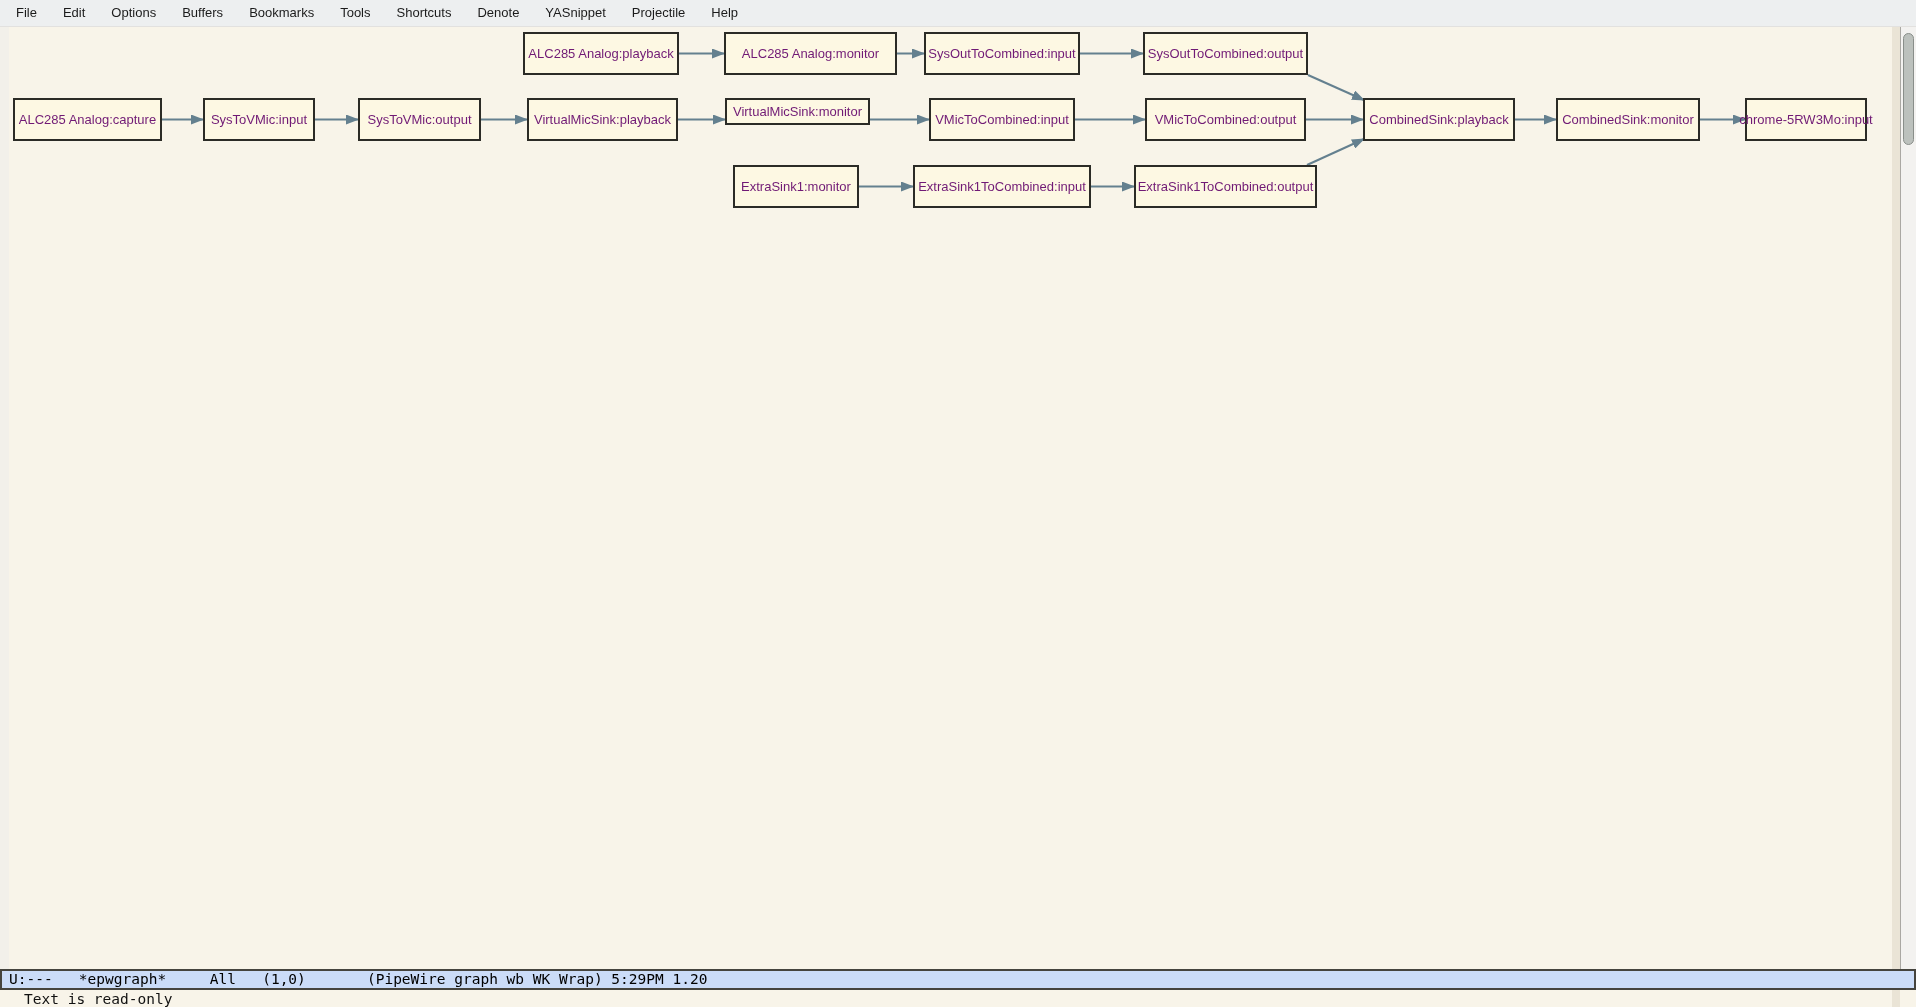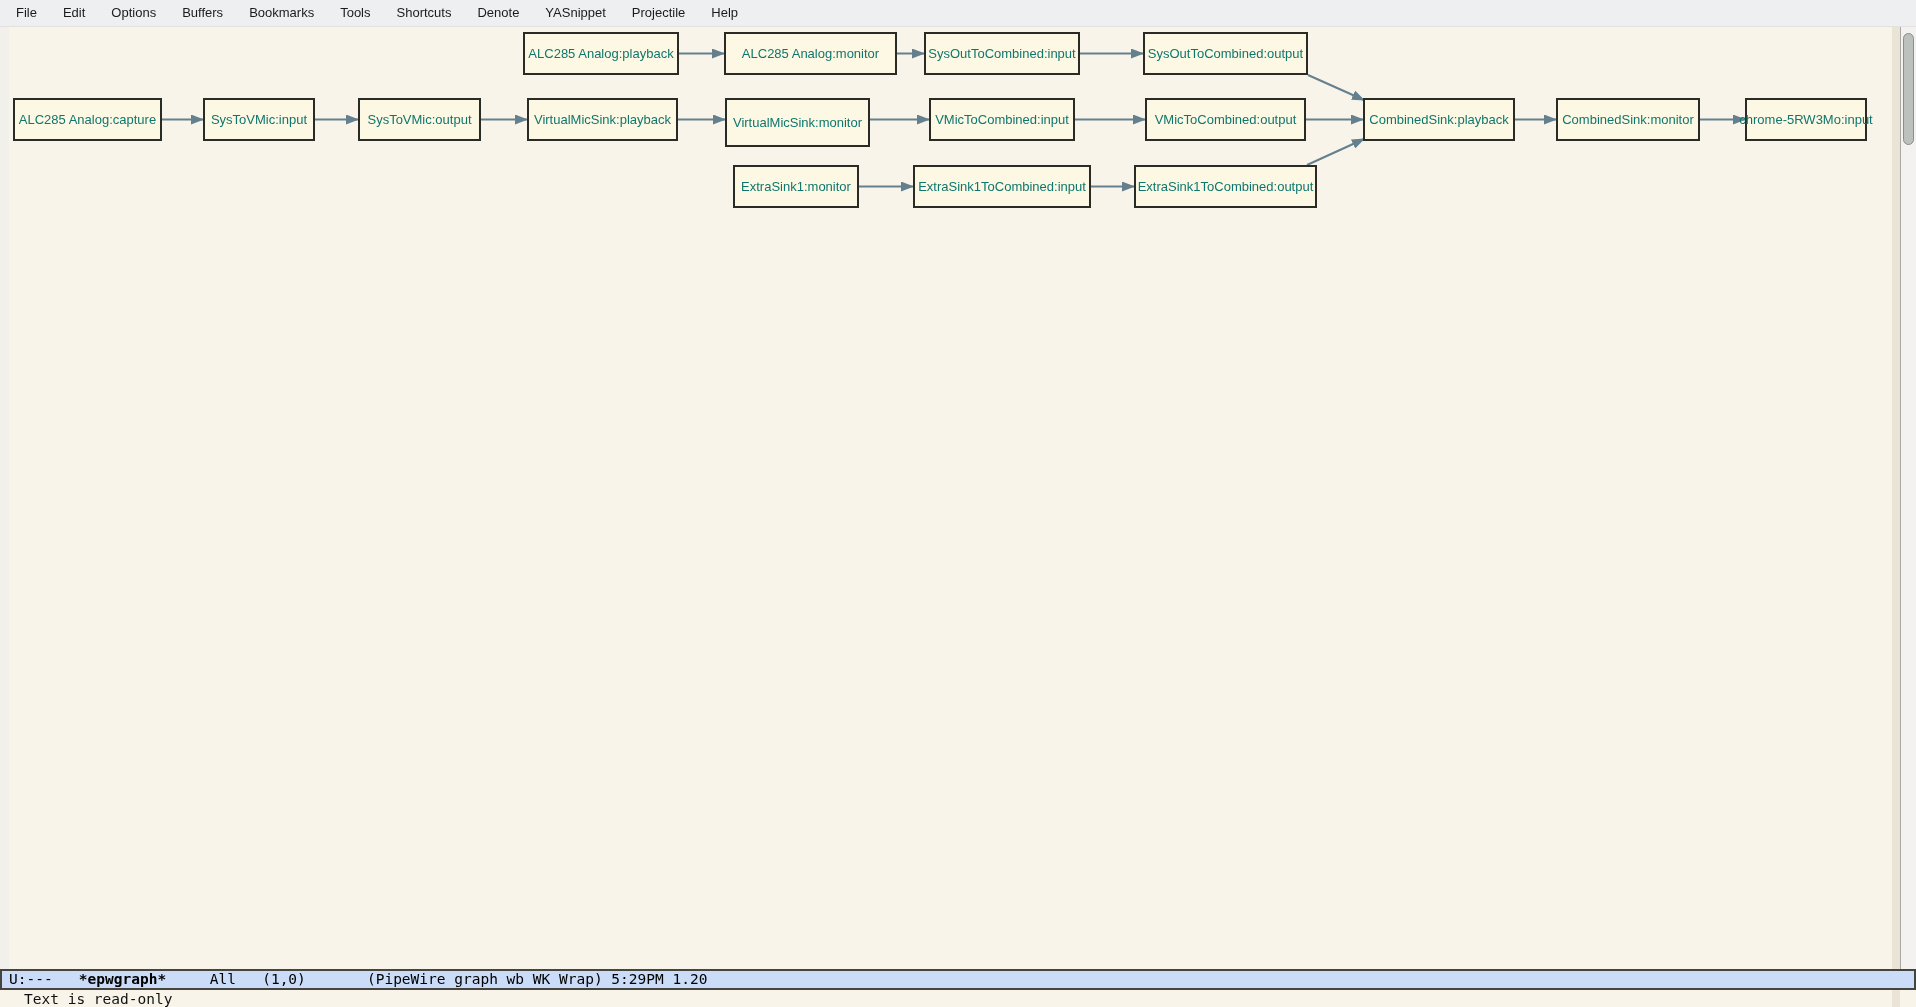--- a/index.html
+++ b/index.html
@@ -34,21 +34,21 @@
     position:absolute;left:0;top:0;width:1916px;height:1007px;
     z-index:2;pointer-events:none;
   }
   .nodes{position:absolute;left:0;top:0;z-index:3;}
   .node{
     position:absolute;
     box-sizing:border-box;
     background:#fdf8e3;
     border:2px solid #2b2b26;
     display:flex;align-items:center;justify-content:center;
-    font-size:13px;color:#0f766e;
+    font-size:13px;color:#701a75;
     white-space:nowrap;
     cursor:default;
   }
   
   .fringe-right{
     position:absolute;left:1892px;top:26px;width:8px;bottom:0;
     background:#eae4d6;z-index:1;
   }
   .scrollbar{
     position:absolute;right:0;top:26px;width:16px;height:943px;
@@ -71,21 +71,21 @@
     border:2px solid #45443e;
     box-sizing:border-box;
     font-family:"DejaVu Sans Mono","Liberation Mono",monospace;
     font-size:14.5px;color:#000;
     line-height:16px;
     padding-left:7px;
     white-space:pre;
     overflow:hidden;
     z-index:6;
   }
-  .mode-line .bold{font-weight:bold;text-align:right;}
+  .mode-line .bold{font-weight:normal;text-align:right;}
   
   .echo-area{
     position:absolute;left:0;right:0;top:990px;bottom:0;
     font-family:"DejaVu Sans Mono","Liberation Mono",monospace;
     font-size:14.5px;color:#111;
     padding-left:24px;
     padding-top:1px;
     white-space:pre;
     z-index:6;
   }
@@ -137,21 +137,21 @@
 
   <div class="nodes">
       <div class="node" style="left: 523px; top: 32px; width: 156px; height: 43px; background: rgb(253, 248, 227); border-color: rgb(43, 43, 38);">ALC285 Analog:playback</div>
       <div class="node" style="left: 724px; top: 32px; width: 173px; height: 43px; background: rgb(253, 248, 227); border-color: rgb(43, 43, 38);">ALC285 Analog:monitor</div>
       <div class="node" style="left: 924px; top: 32px; width: 156px; height: 43px; background: rgb(253, 248, 227); border-color: rgb(43, 43, 38);">SysOutToCombined:input</div>
       <div class="node" style="left: 1143px; top: 32px; width: 165px; height: 43px; background: rgb(253, 248, 227); border-color: rgb(43, 43, 38);">SysOutToCombined:output</div>
       <div class="node" style="left: 13px; top: 98px; width: 149px; height: 43px; background: rgb(253, 248, 227); border-color: rgb(43, 43, 38);">ALC285 Analog:capture</div>
       <div class="node" style="left: 203px; top: 98px; width: 112px; height: 43px; background: rgb(253, 248, 227); border-color: rgb(43, 43, 38);">SysToVMic:input</div>
       <div class="node" style="left: 358px; top: 98px; width: 123px; height: 43px; background: rgb(253, 248, 227); border-color: rgb(43, 43, 38);">SysToVMic:output</div>
       <div class="node" style="left: 527px; top: 98px; width: 151px; height: 43px; background: rgb(253, 248, 227); border-color: rgb(43, 43, 38);">VirtualMicSink:playback</div>
-      <div class="node" style="left: 725px; top: 98px; width: 145px; height: 49px; background: rgb(253, 248, 227); border-color: rgb(43, 43, 38);">VirtualMicSink:monitor</div>
+      <div class="node" style="left: 725px; top: 98px; width: 145px; height: 27px; background: rgb(253, 248, 227); border-color: rgb(43, 43, 38);">VirtualMicSink:monitor</div>
       <div class="node" style="left: 929px; top: 98px; width: 146px; height: 43px; background: rgb(253, 248, 227); border-color: rgb(43, 43, 38);">VMicToCombined:input</div>
       <div class="node" style="left: 1145px; top: 98px; width: 161px; height: 43px; background: rgb(253, 248, 227); border-color: rgb(43, 43, 38);">VMicToCombined:output</div>
       <div class="node" style="left: 1363px; top: 98px; width: 152px; height: 43px; background: rgb(253, 248, 227); border-color: rgb(43, 43, 38);">CombinedSink:playback</div>
       <div class="node" style="left: 1556px; top: 98px; width: 144px; height: 43px; background: rgb(253, 248, 227); border-color: rgb(43, 43, 38);">CombinedSink:monitor</div>
       <div class="node" style="left: 1745px; top: 98px; width: 122px; height: 43px; background: rgb(253, 248, 227); border-color: rgb(43, 43, 38);">chrome-5RW3Mo:input</div>
       <div class="node" style="left: 733px; top: 165px; width: 126px; height: 43px; background: rgb(253, 248, 227); border-color: rgb(43, 43, 38);">ExtraSink1:monitor</div>
       <div class="node" style="left: 913px; top: 165px; width: 178px; height: 43px; background: rgb(253, 248, 227); border-color: rgb(43, 43, 38);">ExtraSink1ToCombined:input</div>
       <div class="node" style="left: 1134px; top: 165px; width: 183px; height: 43px; background: rgb(253, 248, 227); border-color: rgb(43, 43, 38);">ExtraSink1ToCombined:output</div>
     </div>
 

